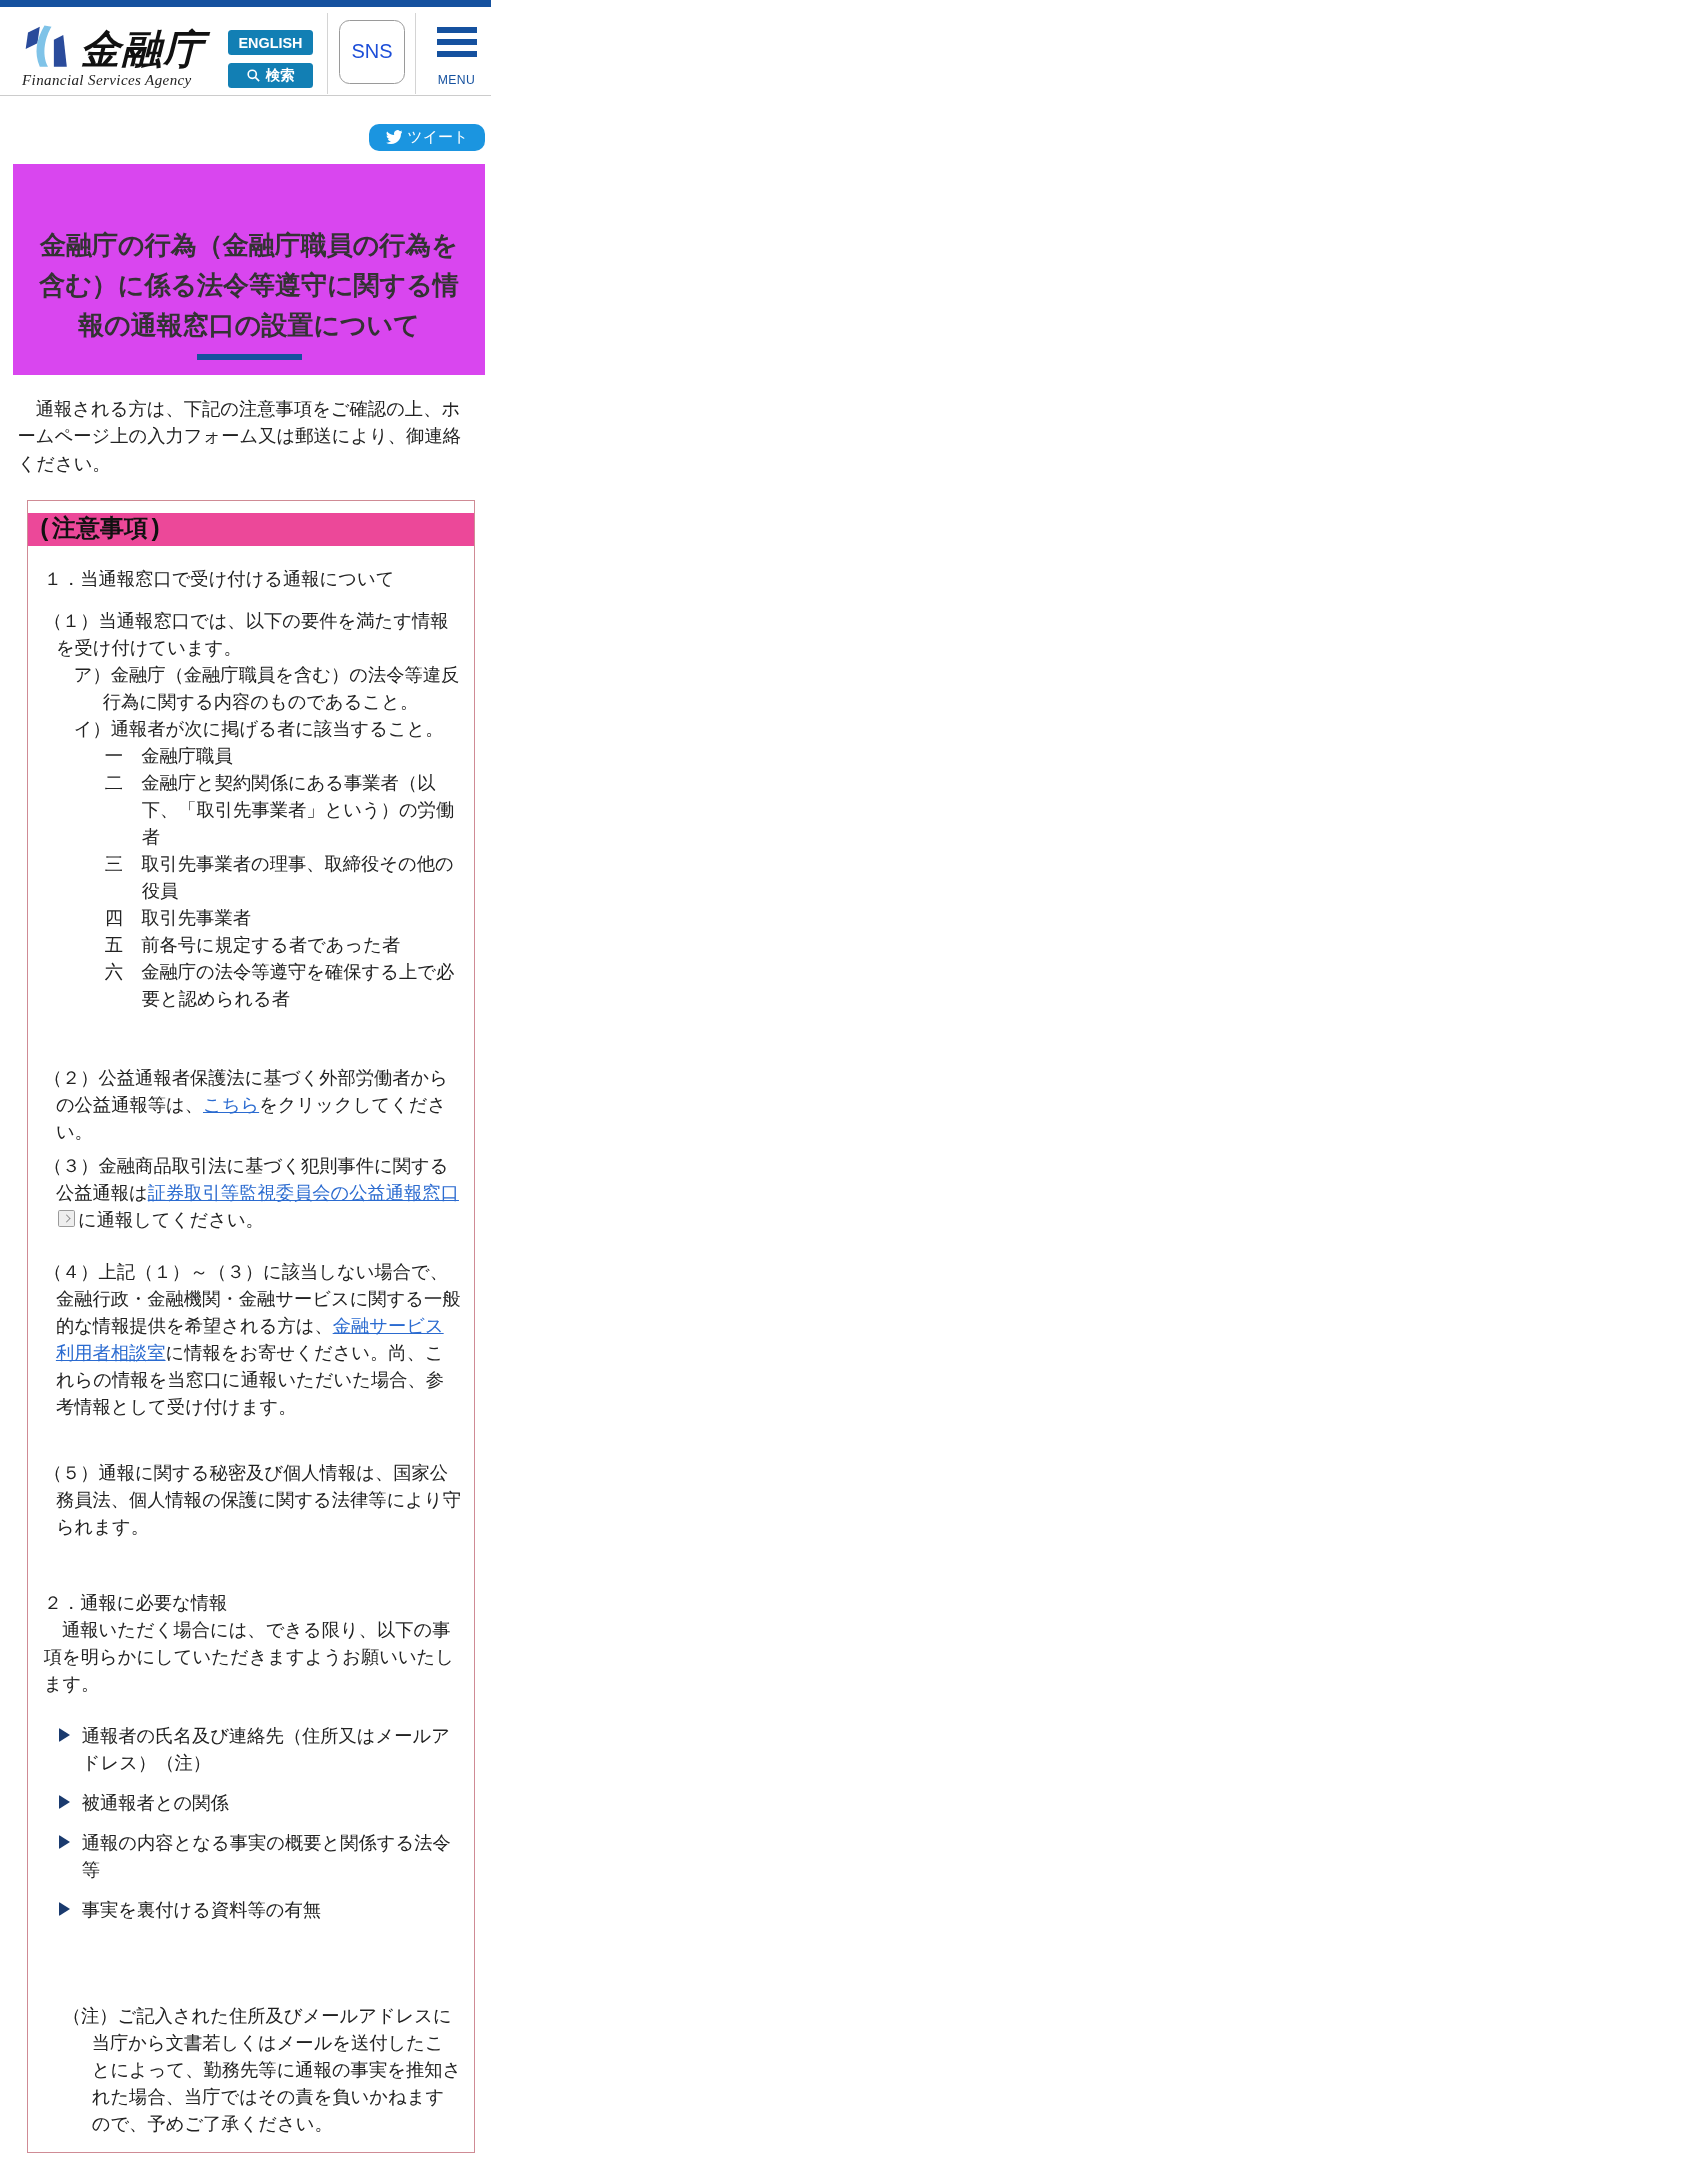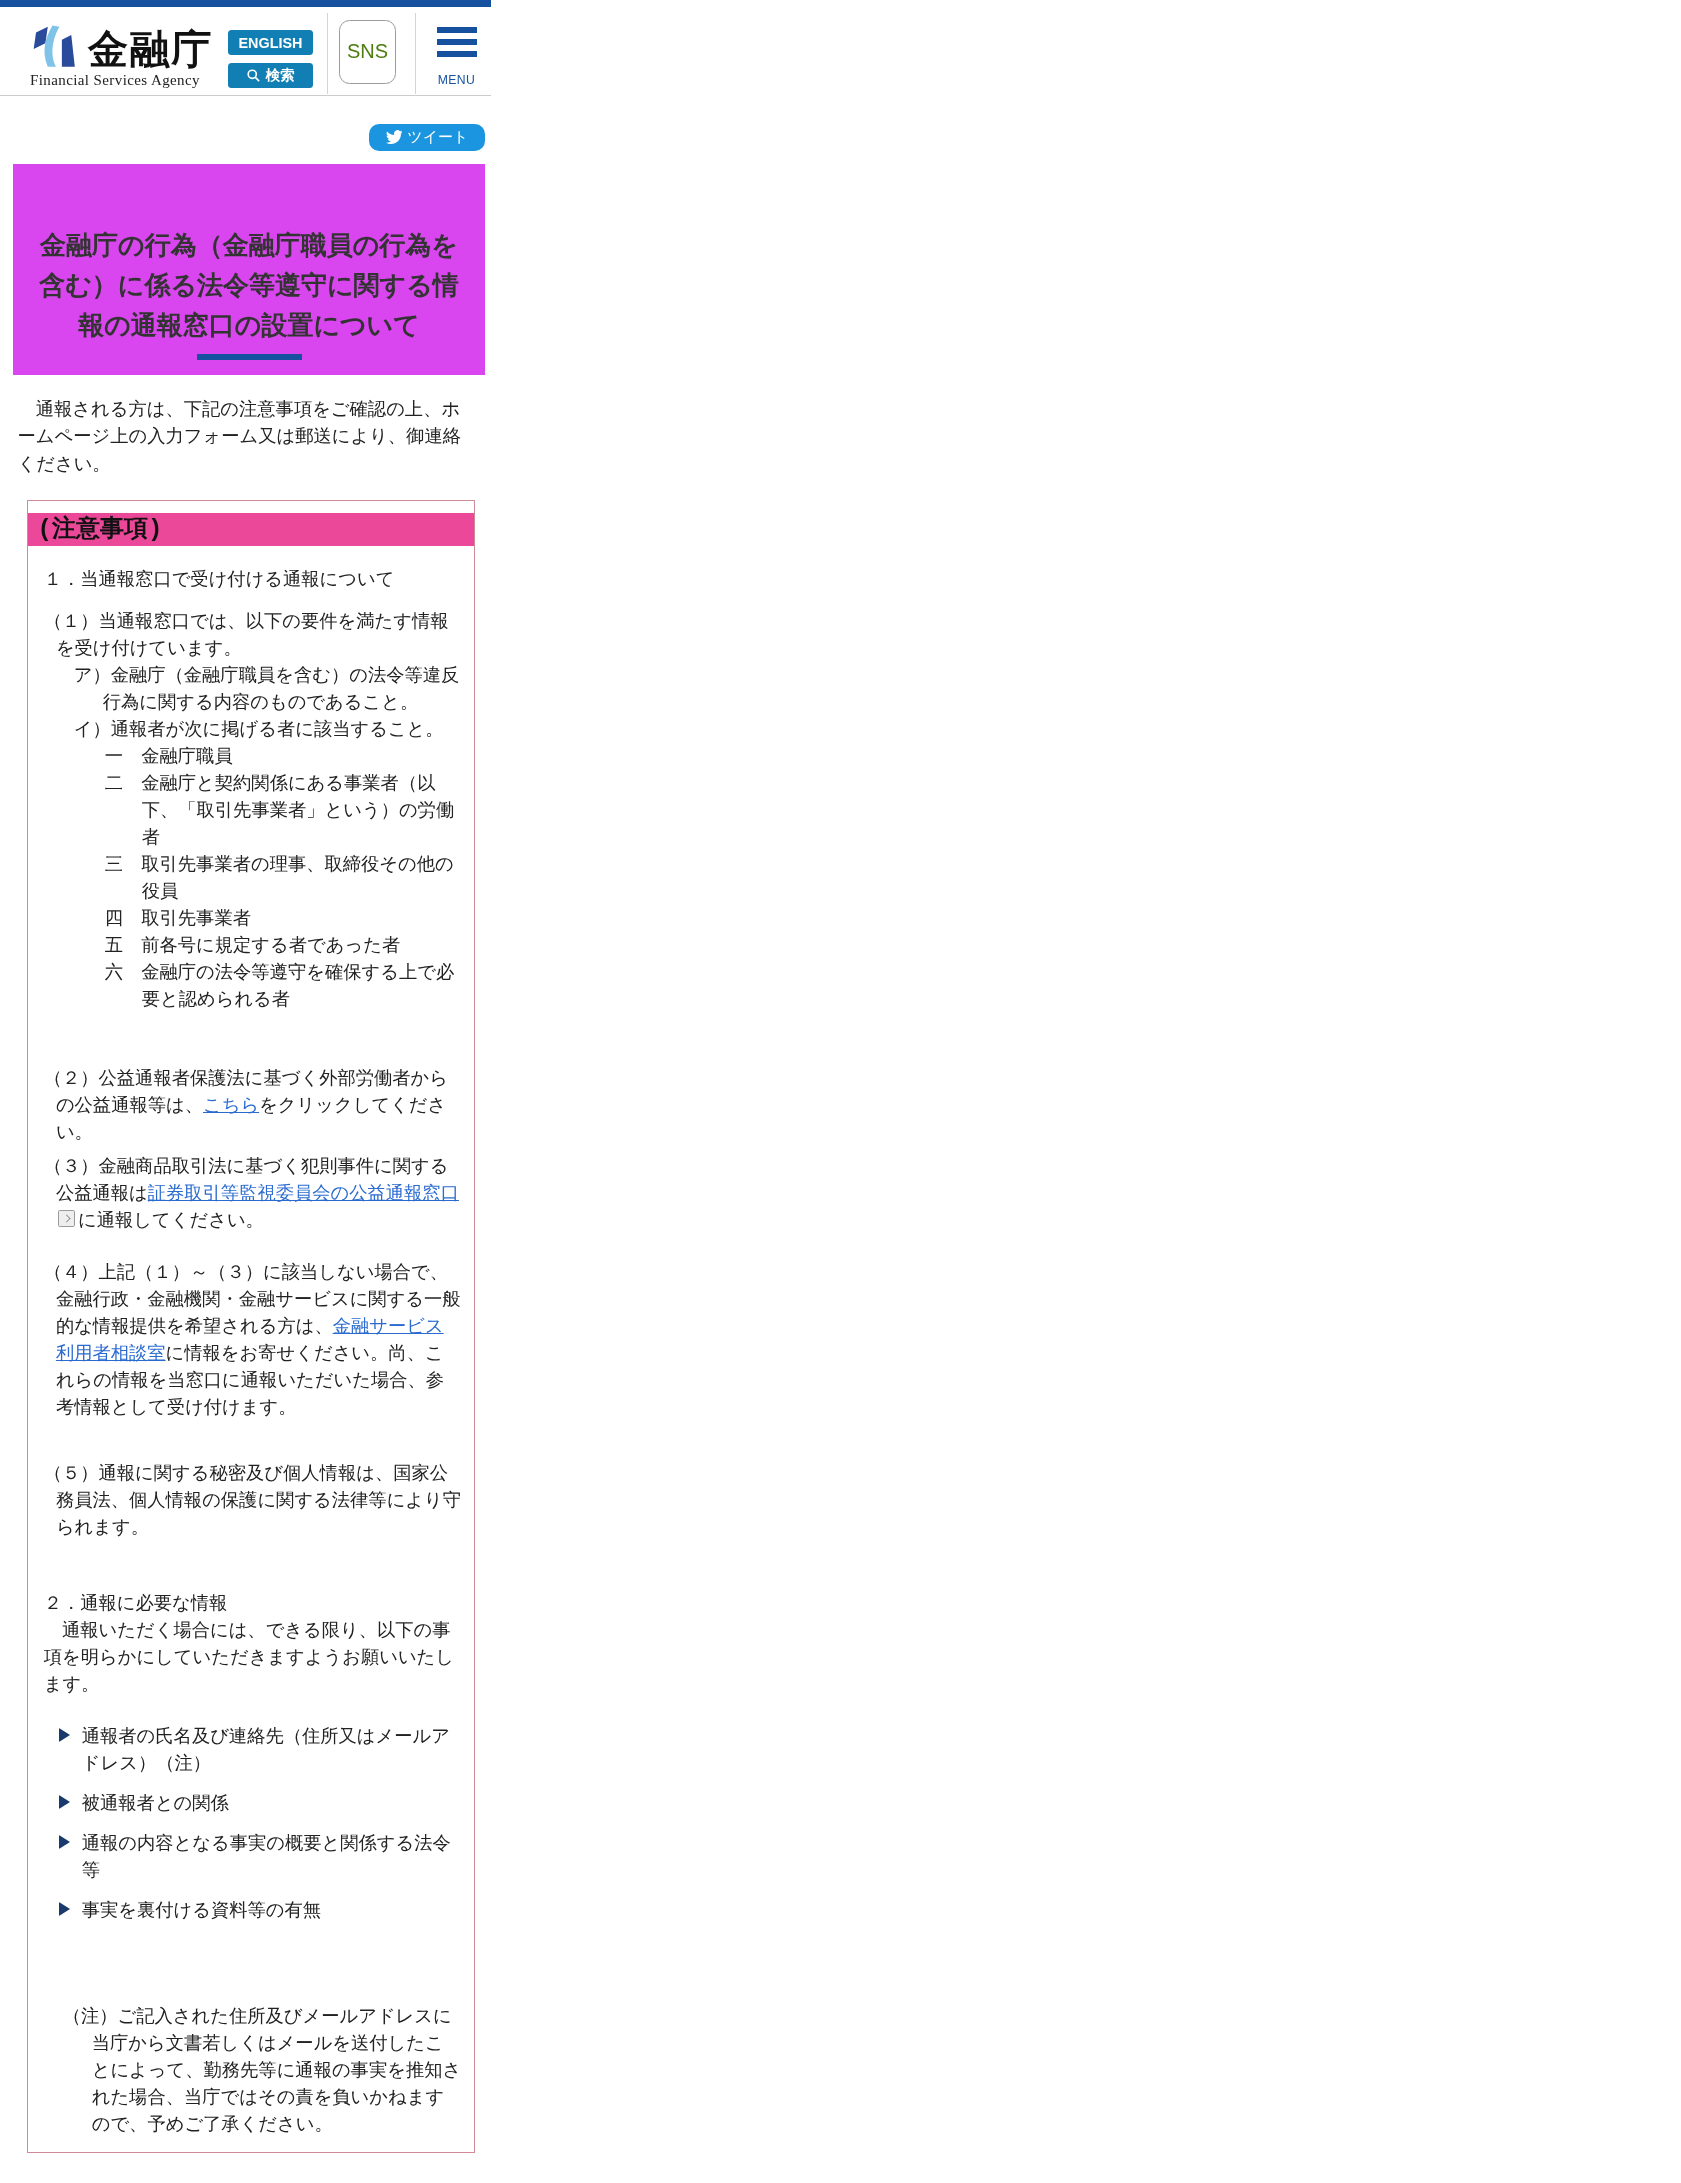--- a/index.html
+++ b/index.html
@@ -7,34 +7,34 @@
     width:1682px;height:3364px;background:#ffffff;
     font-family:"Liberation Sans","DejaVu Sans",sans-serif;
     color:#222;
   }
   .canvas{position:relative;width:1682px;height:3364px;overflow:hidden;background:#fff;}
   .content{position:relative;width:491px;}
 
   
   .topbar{width:491px;height:6.5px;background:#15519f;}
   header{position:relative;width:491px;height:88px;border-bottom:0.9px solid #cccccc;background:#fff;}
-  .logo{position:absolute;left:30px;top:15.7px;display:block;text-decoration:none;color:#111;cursor:pointer;}
+  .logo{position:absolute;left:22px;top:15.7px;display:block;text-decoration:none;color:#111;cursor:pointer;font-style:italic;}
   .logo-row{display:flex;align-items:flex-end;}
   .logo-mark{width:52px;height:47px;display:block;}
   .logo-title{font-size:40px;font-weight:bold;color:#111;letter-spacing:1.7px;line-height:1;margin-left:6.1px;}
   .logo-sub{display:block;font-family:"Liberation Serif","DejaVu Serif",serif;font-size:15px;color:#222;margin-top:2.6px;letter-spacing:0.4px;}
   .hdr-btn{position:absolute;left:228px;width:85px;height:25px;background:#127fb4;border:none;border-radius:3.5px;
     color:#fff;font-weight:bold;font-size:14.4px;font-family:inherit;display:flex;align-items:center;justify-content:center;gap:4.4px;cursor:pointer;}
   .btn-english{top:23.6px;}
   .btn-search{top:56px;}
   .vsep{position:absolute;top:6.5px;height:81px;border-left:0.9px solid #d4d4d4;}
   .sep1{left:327px;}
   .sep2{left:415px;}
-  .sns{position:absolute;left:339px;top:13px;width:57px;height:64px;background:#fff;border:1.3px solid #9a9a9a;
-    border-radius:10.5px;font-size:20px;color:#4d7c0f;font-family:inherit;cursor:pointer;}
+  .sns{position:absolute;left:339px;top:13px;width:66px;height:64px;background:#fff;border:1.3px solid #9a9a9a;
+    border-radius:10.5px;font-size:20px;color:#1d4ed8;font-family:inherit;cursor:pointer;}
   .menu{position:absolute;left:428px;top:19.6px;width:57px;background:none;border:none;cursor:pointer;font-family:inherit;}
   .bars{display:block;width:40px;margin:0 auto;}
   .bars i{display:block;width:40px;height:5.7px;background:#15519f;margin-bottom:6.5px;}
   .menu-label{display:block;margin-top:15.7px;font-size:12.2px;color:#15519f;letter-spacing:0.4px;}
 
   
   .tweet{margin:28px 0 0 369px;width:116px;height:27px;background:#1b95e0;border:none;border-radius:10px;
     color:#fff;font-size:15px;font-family:inherit;display:flex;align-items:center;justify-content:center;gap:5.2px;cursor:pointer;}
 
   

